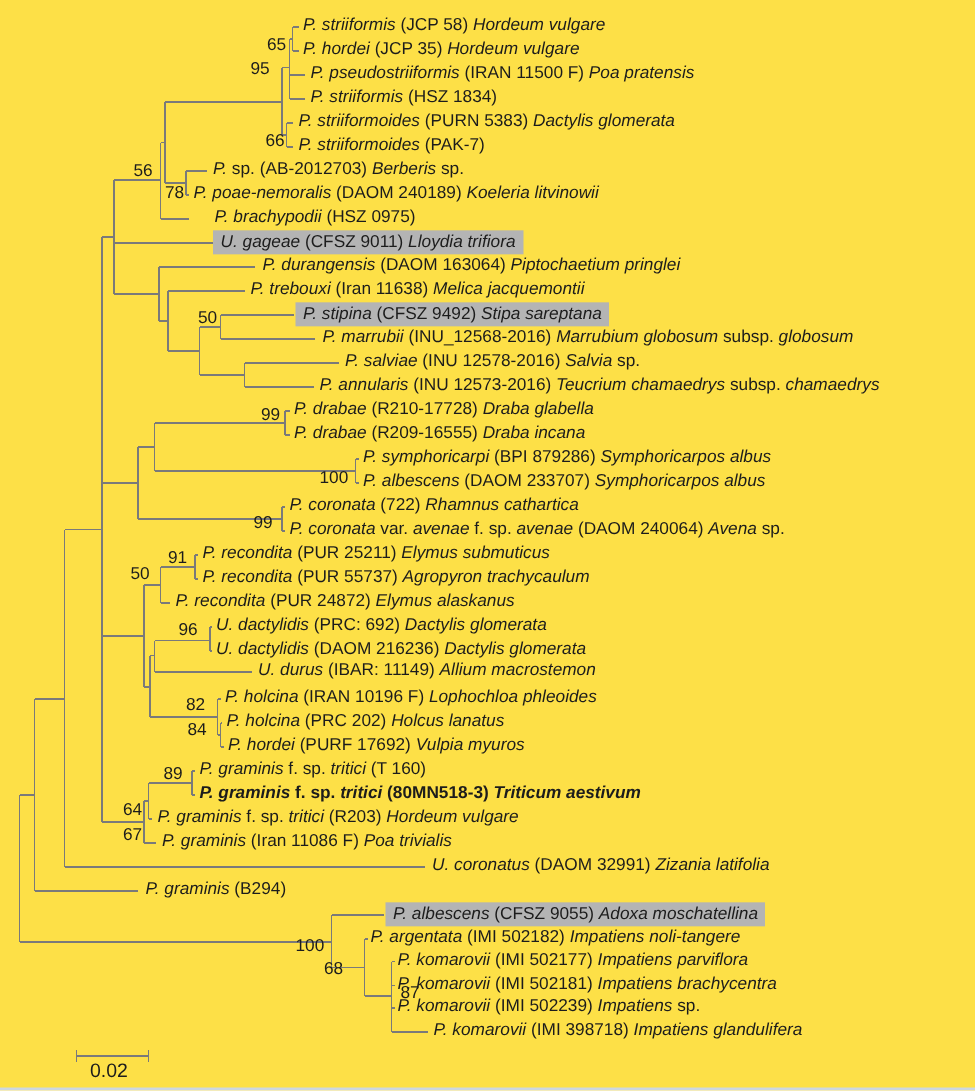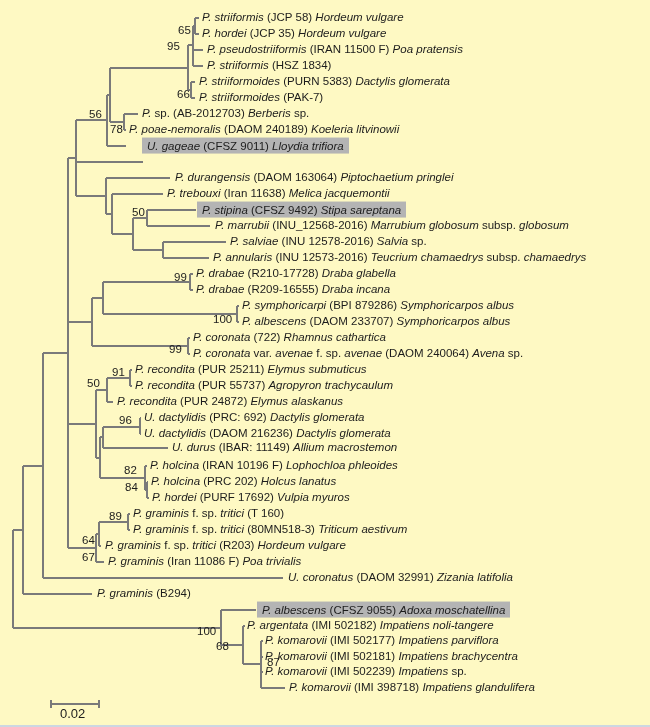--- a/index.html
+++ b/index.html
@@ -1,17 +1,17 @@
 <!DOCTYPE html>
 <html><head>
 <meta charset="utf-8">
 <style>
   html,body{margin:0;padding:0;background:#ffffff;}
   #figure{
-    position:relative;width:650px;height:727px;background:#fef9c3;
+    position:relative;width:650px;height:727px;background:#fde047;
     font-family:"Liberation Sans","DejaVu Sans",sans-serif;overflow:hidden;
     border-bottom:2px solid #cdd7e1;box-sizing:border-box;
   }
   #tree-svg{position:absolute;left:0;top:0;}
   .tip{
     position:absolute;white-space:nowrap;font-size:11.5px;color:#1c1c1c;
     transform:translateY(-54%);line-height:1.1;letter-spacing:0px;
   }
   .tip .it{font-style:italic;}
   .tip .rm{font-style:normal;}
@@ -150,21 +150,21 @@
   <div id="labels-layer">
       <div class="tip" style="left: 202px; top: 18px;"><span class="it">P. striiformis </span><span class="rm">(JCP 58) </span><span class="it">Hordeum vulgare</span></div>
       <div class="tip" style="left: 202px; top: 34px;"><span class="it">P. hordei </span><span class="rm">(JCP 35) </span><span class="it">Hordeum vulgare</span></div>
       <div class="tip" style="left: 207px; top: 50px;"><span class="it">P. pseudostriiformis </span><span class="rm">(IRAN 11500 F) </span><span class="it">Poa pratensis</span></div>
       <div class="tip" style="left: 207px; top: 66px;"><span class="it">P. striiformis </span><span class="rm">(HSZ 1834)</span></div>
       <div class="tip" style="left: 199px; top: 82px;"><span class="it">P. striiformoides </span><span class="rm">(PURN 5383) </span><span class="it">Dactylis glomerata</span></div>
       <div class="tip" style="left: 199px; top: 98px;"><span class="it">P. striiformoides </span><span class="rm">(PAK-7)</span></div>
       <div class="tip" style="left: 142px; top: 114px;"><span class="it">P. </span><span class="rm">sp. (AB-2012703) </span><span class="it">Berberis </span><span class="rm">sp.</span></div>
       <div class="tip" style="left: 129px; top: 130px;"><span class="it">P. poae-nemoralis </span><span class="rm">(DAOM 240189) </span><span class="it">Koeleria litvinowii</span></div>
       <div class="tip" style="left: 143px; top: 146px; text-align: center;"><span class="it">P. brachypodii </span><span class="rm">(HSZ 0975)</span></div>
-      <div class="tip hl" style="left: 147px; top: 146px;"><span class="it">U. gageae </span><span class="rm">(CFSZ 9011) </span><span class="it">Lloydia trifiora</span></div>
+      <div class="tip hl" style="left: 147px; top: 162px;"><span class="it">U. gageae </span><span class="rm">(CFSZ 9011) </span><span class="it">Lloydia trifiora</span></div>
       <div class="tip" style="left: 175px; top: 178px;"><span class="it">P. durangensis </span><span class="rm">(DAOM 163064) </span><span class="it">Piptochaetium pringlei</span></div>
       <div class="tip" style="left: 167px; top: 194px;"><span class="it">P. trebouxi </span><span class="rm">(Iran 11638) </span><span class="it">Melica jacquemontii</span></div>
       <div class="tip hl" style="left: 202px; top: 210px;"><span class="it">P. stipina </span><span class="rm">(CFSZ 9492) </span><span class="it">Stipa sareptana</span></div>
       <div class="tip" style="left: 215px; top: 226px;"><span class="it">P. marrubii </span><span class="rm">(INU_12568-2016) </span><span class="it">Marrubium globosum</span><span class="rm"> subsp. </span><span class="it">globosum</span></div>
       <div class="tip" style="left: 230px; top: 242px;"><span class="it">P. salviae </span><span class="rm">(INU 12578-2016) </span><span class="it">Salvia </span><span class="rm">sp.</span></div>
       <div class="tip" style="left: 213px; top: 258px;"><span class="it">P. annularis </span><span class="rm">(INU 12573-2016) </span><span class="it">Teucrium chamaedrys</span><span class="rm"> subsp. </span><span class="it">chamaedrys</span></div>
       <div class="tip" style="left: 196px; top: 274px;"><span class="it">P. drabae </span><span class="rm">(R210-17728) </span><span class="it">Draba glabella</span></div>
       <div class="tip" style="left: 196px; top: 290px;"><span class="it">P. drabae </span><span class="rm">(R209-16555) </span><span class="it">Draba incana</span></div>
       <div class="tip" style="left: 242px; top: 306px;"><span class="it">P. symphoricarpi </span><span class="rm">(BPI 879286) </span><span class="it">Symphoricarpos albus</span></div>
       <div class="tip" style="left: 242px; top: 322px;"><span class="it">P. albescens </span><span class="rm">(DAOM 233707) </span><span class="it">Symphoricarpos albus</span></div>
@@ -173,21 +173,21 @@
       <div class="tip" style="left: 135px; top: 370px;"><span class="it">P. recondita </span><span class="rm">(PUR 25211) </span><span class="it">Elymus submuticus</span></div>
       <div class="tip" style="left: 135px; top: 386px;"><span class="it">P. recondita </span><span class="rm">(PUR 55737) </span><span class="it">Agropyron trachycaulum</span></div>
       <div class="tip" style="left: 117px; top: 402px;"><span class="it">P. recondita </span><span class="rm">(PUR 24872) </span><span class="it">Elymus alaskanus</span></div>
       <div class="tip" style="left: 144px; top: 418px;"><span class="it">U. dactylidis </span><span class="rm">(PRC: 692) </span><span class="it">Dactylis glomerata</span></div>
       <div class="tip" style="left: 144px; top: 434px;"><span class="it">U. dactylidis </span><span class="rm">(DAOM 216236) </span><span class="it">Dactylis glomerata</span></div>
       <div class="tip" style="left: 172px; top: 448px;"><span class="it">U. durus </span><span class="rm">(IBAR: 11149) </span><span class="it">Allium macrostemon</span></div>
       <div class="tip" style="left: 150px; top: 466px;"><span class="it">P. holcina </span><span class="rm">(IRAN 10196 F) </span><span class="it">Lophochloa phleoides</span></div>
       <div class="tip" style="left: 151px; top: 482px;"><span class="it">P. holcina </span><span class="rm">(PRC 202) </span><span class="it">Holcus lanatus</span></div>
       <div class="tip" style="left: 152px; top: 498px;"><span class="it">P. hordei </span><span class="rm">(PURF 17692) </span><span class="it">Vulpia myuros</span></div>
       <div class="tip" style="left: 133px; top: 514px;"><span class="it">P. graminis </span><span class="rm">f. sp. </span><span class="it">tritici </span><span class="rm">(T 160)</span></div>
-      <div class="tip" style="left: 133px; top: 530px;"><span class="it">P. graminis </span><span class="rm">f. sp. </span><span class="it">tritici </span><span class="rm">(80MN518-3) </span><span class="it">Triticum aestivum</span></div>
+      <div class="tip" style="left: 133px; top: 530px; font-weight: bold;"><span class="it">P. graminis </span><span class="rm">f. sp. </span><span class="it">tritici </span><span class="rm">(80MN518-3) </span><span class="it">Triticum aestivum</span></div>
       <div class="tip" style="left: 105px; top: 546px;"><span class="it">P. graminis </span><span class="rm">f. sp. </span><span class="it">tritici </span><span class="rm">(R203) </span><span class="it">Hordeum vulgare</span></div>
       <div class="tip" style="left: 108px; top: 562px;"><span class="it">P. graminis </span><span class="rm">(Iran 11086 F) </span><span class="it">Poa trivialis</span></div>
       <div class="tip" style="left: 288px; top: 578px;"><span class="it">U. coronatus </span><span class="rm">(DAOM 32991) </span><span class="it">Zizania latifolia</span></div>
       <div class="tip" style="left: 97px; top: 594px;"><span class="it">P. graminis </span><span class="rm">(B294)</span></div>
       <div class="tip hl" style="left: 262px; top: 610px;"><span class="it">P. albescens </span><span class="rm">(CFSZ 9055) </span><span class="it">Adoxa moschatellina</span></div>
       <div class="tip" style="left: 247px; top: 626px;"><span class="it">P. argentata </span><span class="rm">(IMI 502182) </span><span class="it">Impatiens noli-tangere</span></div>
       <div class="tip" style="left: 265px; top: 641px;"><span class="it">P. komarovii </span><span class="rm">(IMI 502177) </span><span class="it">Impatiens parviflora</span></div>
       <div class="tip" style="left: 265px; top: 657px;"><span class="it">P. komarovii </span><span class="rm">(IMI 502181) </span><span class="it">Impatiens brachycentra</span></div>
       <div class="tip" style="left: 265px; top: 672px;"><span class="it">P. komarovii </span><span class="rm">(IMI 502239) </span><span class="it">Impatiens </span><span class="rm">sp.</span></div>
       <div class="tip" style="left: 289px; top: 688px;"><span class="it">P. komarovii </span><span class="rm">(IMI 398718) </span><span class="it">Impatiens glandulifera</span></div>

